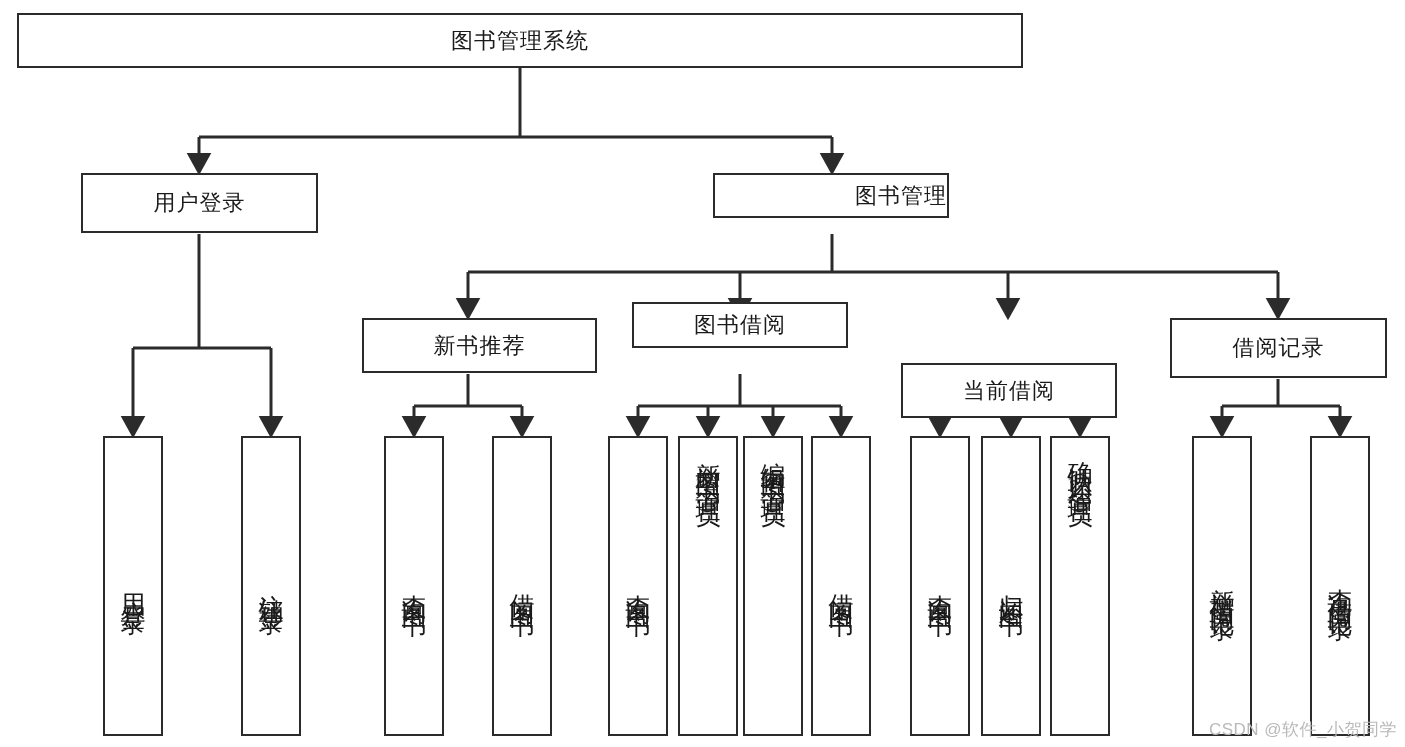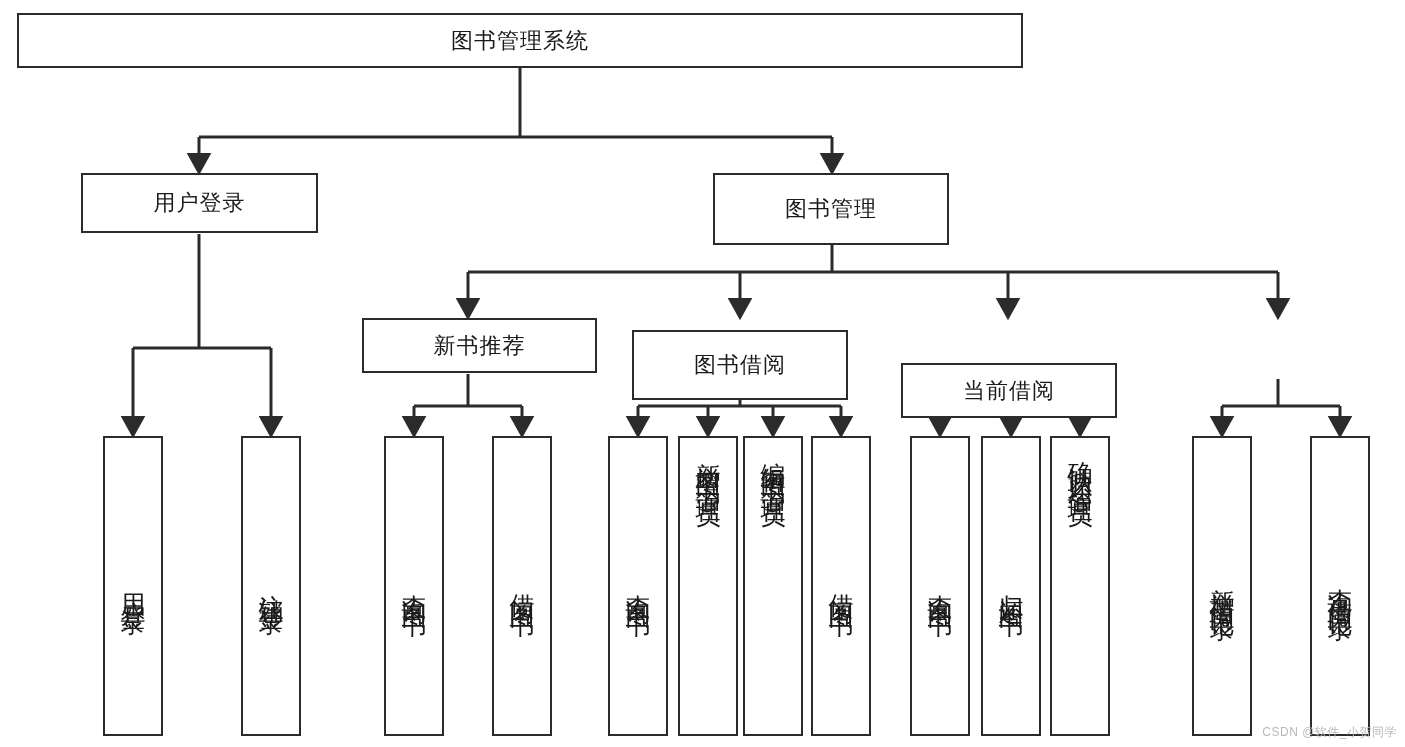--- a/index.html
+++ b/index.html
@@ -63,21 +63,21 @@
     height: auto;
   }
   .node-leaf.leaf-center {
     align-items: center;
     padding-top: 0;
   }
   .watermark {
     position: absolute;
     right: 8px;
     bottom: 6px;
-    font-size: 12px;
+    font-size: 17px;
     color: #b9b9b9;
     white-space: nowrap;
     letter-spacing: 0.5px;
   }
 </style>
 </head>
 <body>
 
 <div id="diagram-canvas">
 
@@ -131,33 +131,36 @@
     </g>
   </svg>
 
   <div class="node node-root" style="left:17px; top:13px; width:1006px; height:55px;">
     <span class="label">图书管理系统</span>
   </div>
 
   <div class="node node-l2" style="left:81px; top:173px; width:237px; height:60px;">
     <span class="label">用户登录</span>
   </div>
-  <div class="node node-l2" style="left:713px; top:173px; width:236px; height:72px;">
+  <div class="node node-l2" style="left:713px; top:173px; width:236px; height:45px;justify-content:flex-end;">
     <span class="label">图书管理</span>
   </div>
 
   <div class="node node-l3" style="left:362px; top:318px; width:235px; height:55px;">
     <span class="label">新书推荐</span>
   </div>
-  <div class="node node-l3" style="left:632px; top:330px; width:216px; height:70px;">
+  <div class="node node-l3" style="left:632px; top:302px; width:216px; height:46px;">
     <span class="label">图书借阅</span>
   </div>
   <div class="node node-l3" style="left:901px; top:318px; width:216px; height:55px;margin-top:45px;">
     <span class="label">当前借阅</span>
   </div>
+  <div class="node node-l3" style="left:1170px; top:318px; width:217px; height:60px;">
+    <span class="label">借阅记录</span>
+  </div>
 
   <div class="node node-leaf leaf-center" style="left:103px; top:436px; width:60px; height:300px;">
     <span class="label">用户登录</span>
   </div>
   <div class="node node-leaf leaf-center" style="left:241px; top:436px; width:60px; height:300px;">
     <span class="label">注销登录</span>
   </div>
 
   <div class="node node-leaf leaf-center" style="left:384px; top:436px; width:60px; height:300px;">
     <span class="label">查询图书</span>

